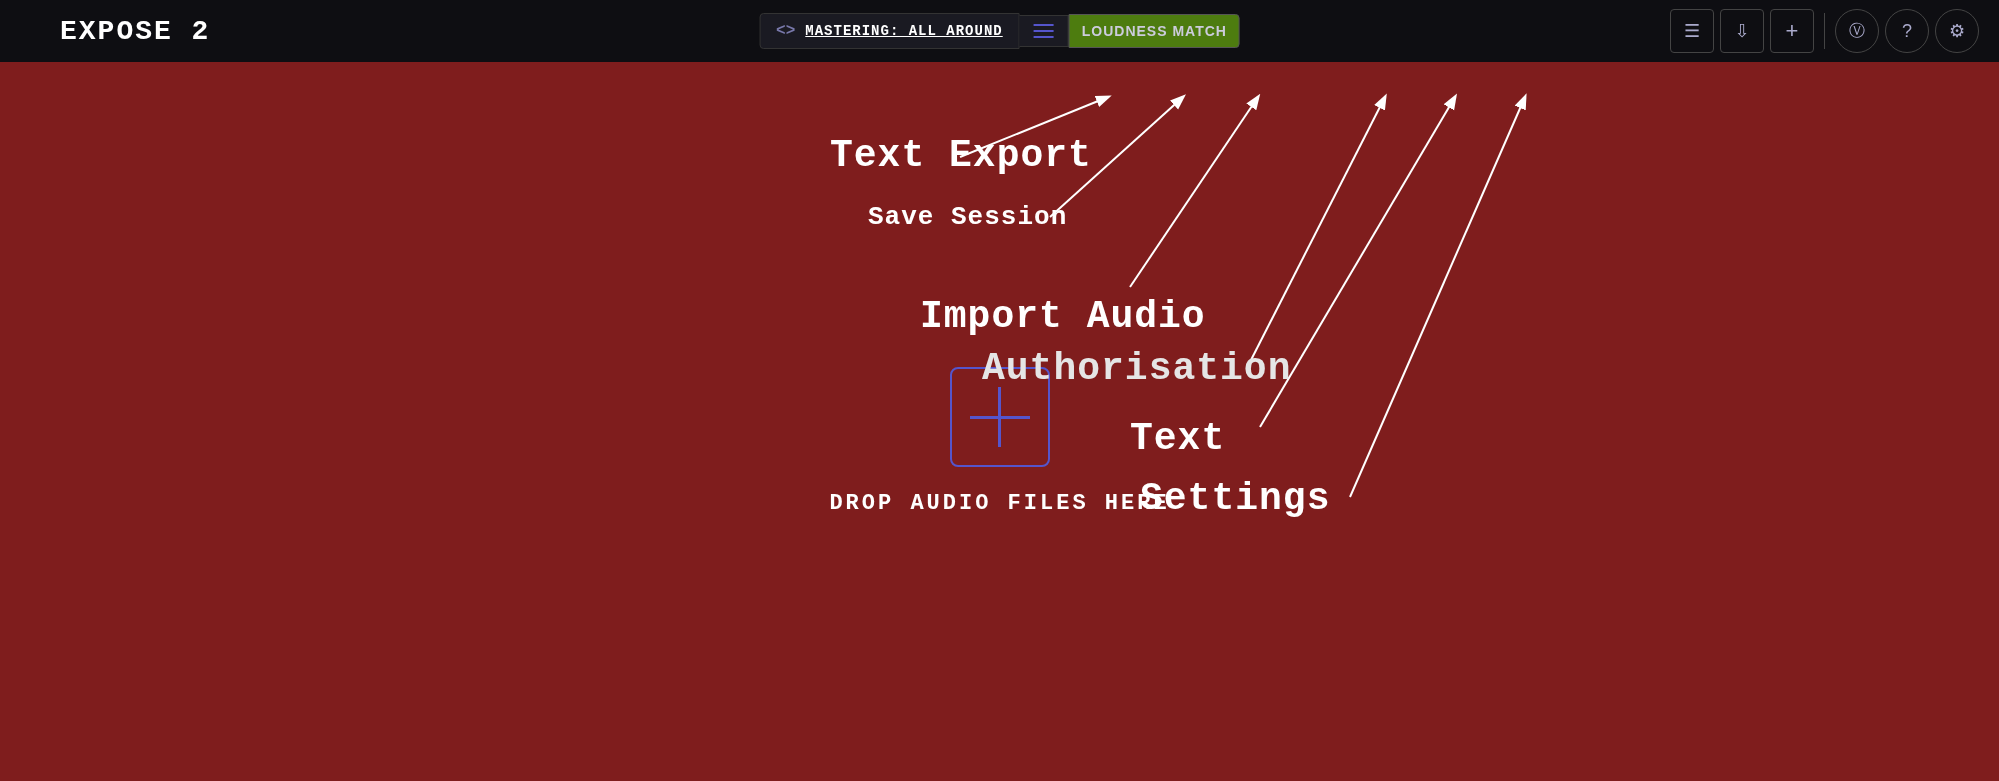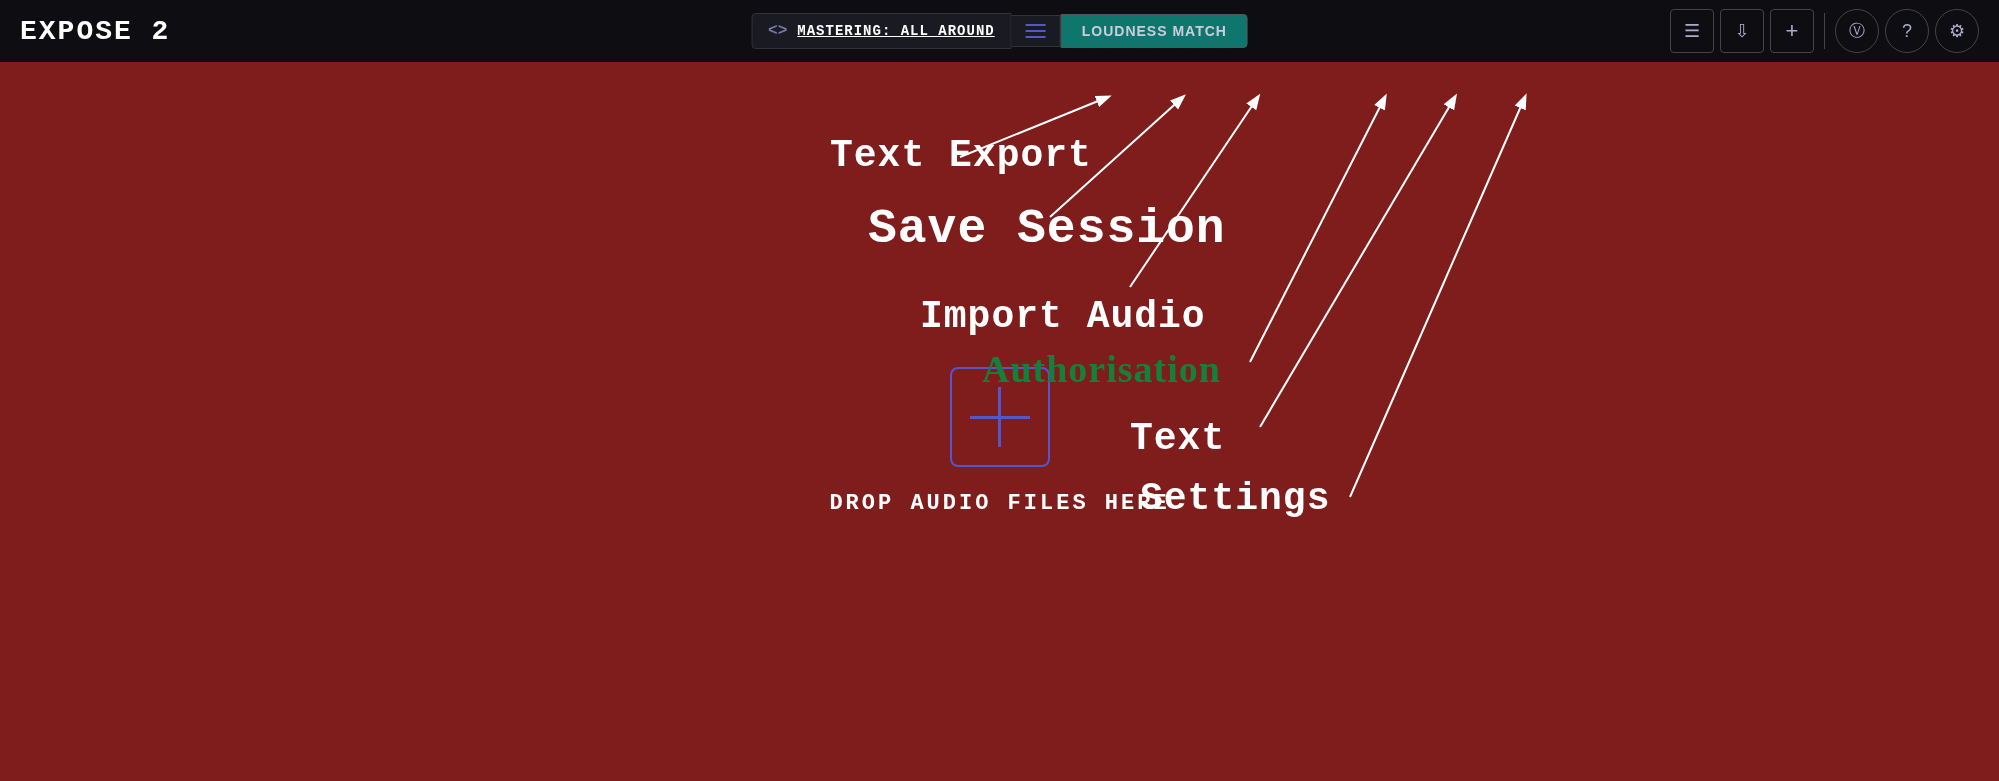--- a/index.html
+++ b/index.html
@@ -27,20 +27,21 @@
       padding: 0 20px;
       z-index: 10;
     }
 
     .app-title {
       font-size: 28px;
       font-weight: 900;
       color: #ffffff;
       letter-spacing: 2px;
       text-transform: uppercase;
+      margin-left: 40px;
     }
 
     .header-center {
       display: flex;
       align-items: center;
       margin-left: auto;
       margin-right: auto;
       position: absolute;
       left: 50%;
       transform: translateX(-50%);
@@ -86,24 +87,24 @@
     }
 
     .hamburger-btn span {
       display: block;
       width: 20px;
       height: 2px;
       background: #5555cc;
     }
 
     .loudness-btn {
-      background: #0f766e;
+      background: #4d7c0f;
       border: 1px solid #555;
       border-radius: 0 4px 4px 0;
-      padding: 8px 20px;
+      padding: 8px 12px;
       cursor: pointer;
       color: #ccccdd;
       font-size: 14px;
       font-weight: 700;
       letter-spacing: 1px;
     }
 
     .header-right {
       display: flex;
       align-items: center;
@@ -302,23 +303,23 @@
 
     <line x1="1250" y1="300" x2="1385" y2="35" stroke="white" stroke-width="2" marker-end="url(#arrowhead)"></line>
 
     <line x1="1260" y1="365" x2="1455" y2="35" stroke="white" stroke-width="2" marker-end="url(#arrowhead)"></line>
 
     <line x1="1350" y1="435" x2="1525" y2="35" stroke="white" stroke-width="2" marker-end="url(#arrowhead)"></line>
   </svg>
 
   <div class="annotation-text label-text-export" style="position:absolute; top:72px; left:830px; font-size:38px; font-weight:900; color:#fff; font-family:'Courier New',monospace;">Text Export</div>
 
-  <div class="annotation-text" style="position:absolute; top:140px; left:868px; font-size:48px; font-weight:900; color:#fff; font-family:'Courier New',monospace;">Save Session</div>
+  <div class="annotation-text" style="position:absolute; top:140px; left:868px; font-size:26px; font-weight:900; color:#fff; font-family:'Courier New',monospace;">Save Session</div>
 
   <div class="annotation-text" style="position:absolute; top:233px; left:920px; font-size:38px; font-weight:900; color:#fff; font-family:'Courier New',monospace;">Import Audio</div>
 
-  <div class="annotation-text" style="position:absolute; top:285px; left:982px; font-size:38px; font-weight:900; color:#15803d; font-family:Liberation Serif, serif;">Authorisation</div>
+  <div class="annotation-text" style="position:absolute; top:285px; left:982px; font-size:38px; font-weight:900; color:#e5e5e5; font-family:Liberation Mono, monospace;">Authorisation</div>
 
   <div class="annotation-text" style="position:absolute; top:355px; left:1130px; font-size:38px; font-weight:900; color:#fff; font-family:'Courier New',monospace;">Text</div>
 
   <div class="annotation-text" style="position:absolute; top:415px; left:1140px; font-size:38px; font-weight:900; color:#fff; font-family:'Courier New',monospace;">Settings</div>
 
 </div>
 
 </body></html>

